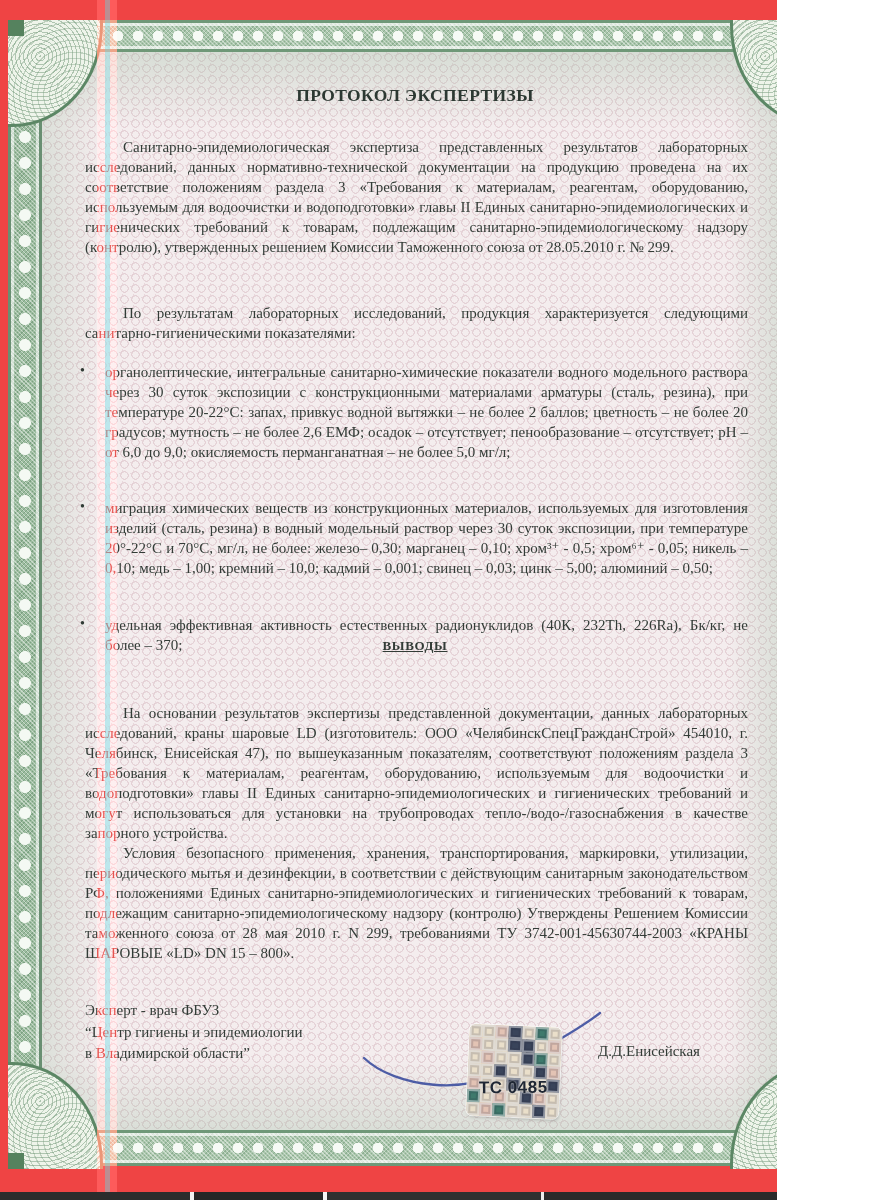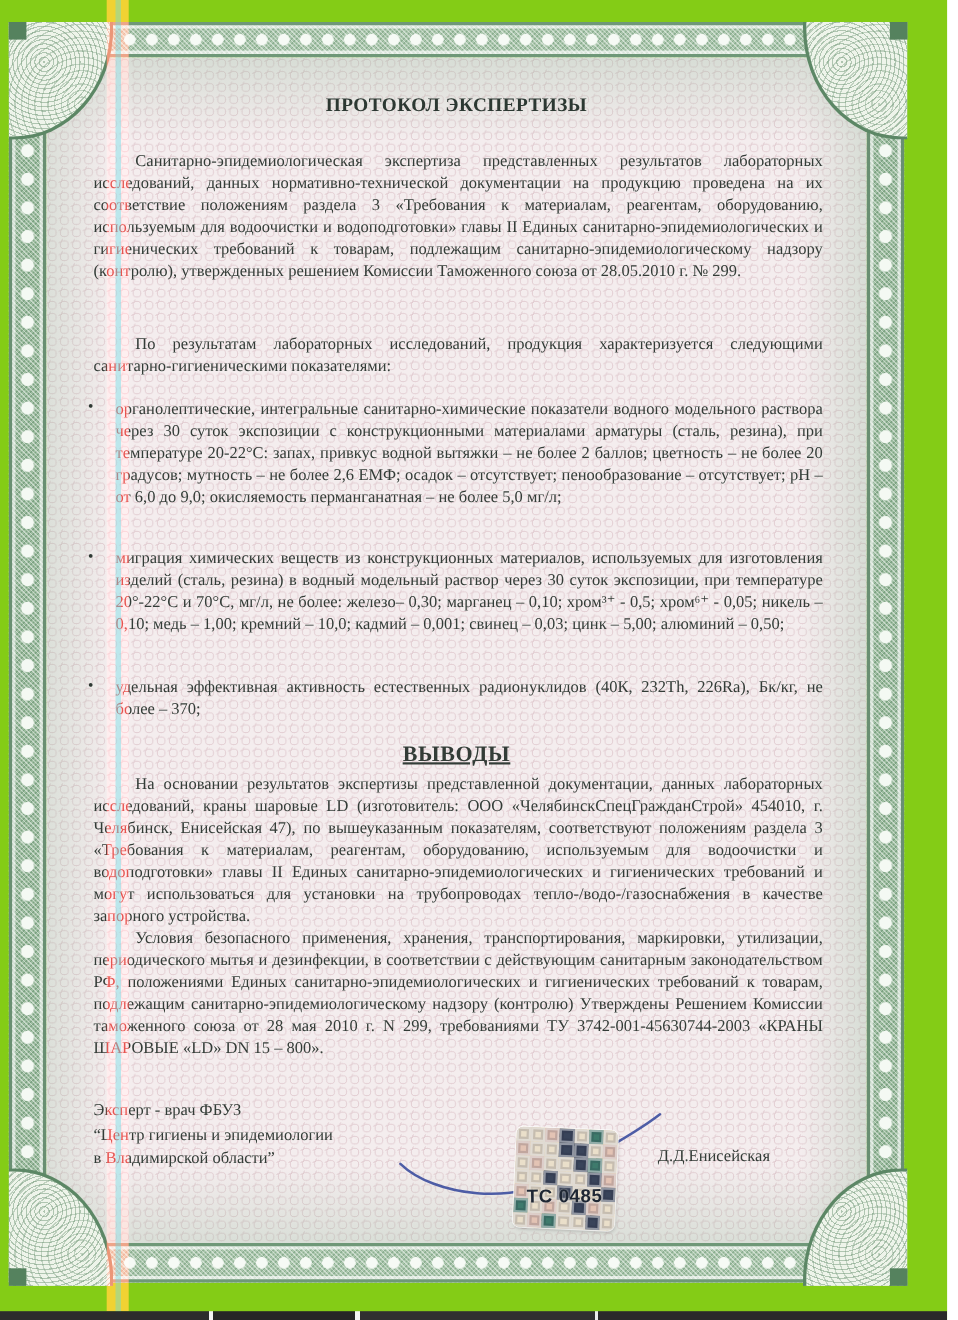--- a/index.html
+++ b/index.html
@@ -1,17 +1,17 @@
 <!DOCTYPE html>
 <html lang="ru"><head>
 <meta charset="utf-8">
 <style>
   html,body{margin:0;padding:0;background:#ffffff;}
   .scan{
-    position:relative;width:861px;height:1200px;overflow:hidden;background:#84cc16;
+    position:relative;width:777px;height:1200px;overflow:hidden;background:#ef4444;
     font-family:"Liberation Serif","DejaVu Serif",serif;color:#333c37;
   }
   
   .cert-bg{
     position:absolute;left:42px;top:52px;width:746px;height:1078px;
     background-color:#f4edee;
     background-image:
       radial-gradient(circle at 5.5px 5.5px, rgba(203,164,174,0) 3.1px, rgba(203,164,174,.40) 3.2px, rgba(203,164,174,.40) 4.1px, rgba(203,164,174,0) 4.3px),
       radial-gradient(circle at 0 0, rgba(203,164,174,0) 3.1px, rgba(203,164,174,.30) 3.2px, rgba(203,164,174,.30) 4.1px, rgba(203,164,174,0) 4.3px);
     background-size:11px 11px;
@@ -65,21 +65,21 @@
   .corner-br::before{right:0;bottom:0;}
   
   .tblock{position:absolute;z-index:10;font-size:15px;line-height:20px;text-align:justify;}
   .doc-title{left:42px;top:85px;width:746px;text-align:center;font-weight:bold;font-size:17.5px;letter-spacing:.4px;color:#2c3832;}
   .p-intro{left:85px;top:137px;width:663px;text-indent:38px;}
   .p-lead{left:85px;top:303px;width:663px;text-indent:38px;}
   .blist{list-style:none;margin:0;padding:0;}
   .bullet-item{position:absolute;width:643px;padding-left:27px;left:78px;}
   .bullet-item::before{content:"•";position:absolute;left:2px;top:-1px;font-size:14px;color:#2f3a34;}
   .b1{top:362px;} .b2{top:498px;} .b3{top:615px;}
-  .vyvody{left:42px;top:676px;width:746px;text-align:center;font-weight:bold;font-size:20px;}
+  .vyvody{left:42px;top:636px;width:746px;text-align:center;font-weight:bold;font-size:13px;}
   .vyvody span{text-decoration:underline;letter-spacing:.6px;}
   .conclusions{left:85px;top:703px;width:663px;}
   .conclusions p{margin:0;text-indent:38px;}
   .sig-block{left:85px;top:1000px;width:300px;line-height:21.5px;text-align:left;}
   .sig-name{left:598px;top:1041px;width:190px;text-align:left;}
   
   .sig-svg{position:absolute;left:350px;top:998px;z-index:20;}
   
   .sticker{
     position:absolute;left:468px;top:1026px;width:92px;height:91px;z-index:30;

